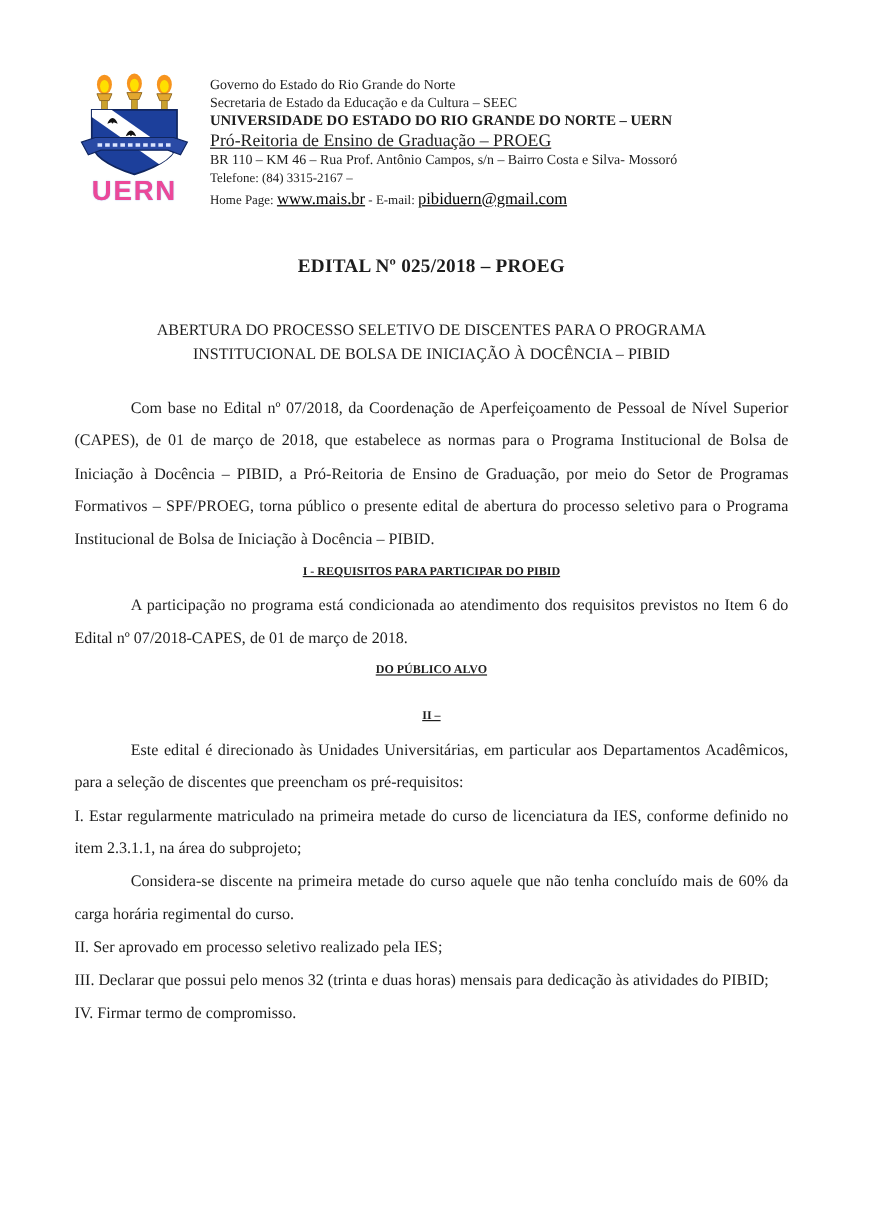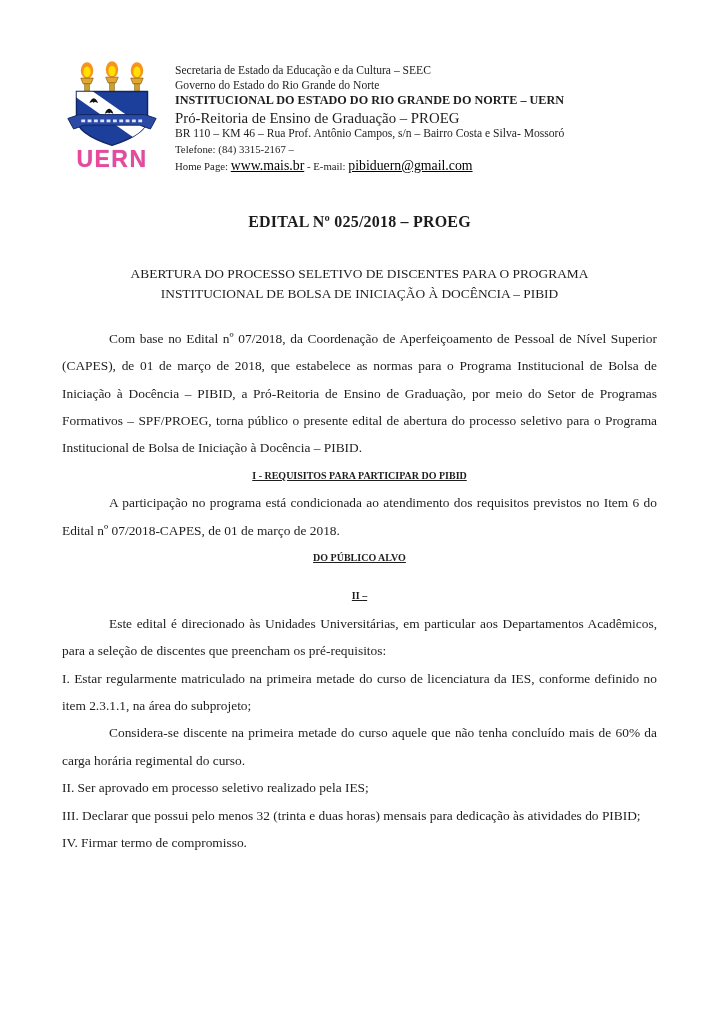--- a/index.html
+++ b/index.html
@@ -21,21 +21,21 @@
   .logo-acronym {
     font-family:"Liberation Sans", sans-serif;
     font-weight:bold; font-size:23px; line-height:22px;
     color:#ec4899; letter-spacing:1.5px;
     text-shadow:0 0 1px #7f9be0;
     margin-top:-2px;
   }
   .letterhead-text { padding-top:4px; }
   .lh-small  { font-size:11.6px; line-height:14.6px; }
   .lh-bold   { font-size:12.2px; line-height:15.4px; font-weight:bold; }
-  .lh-proeg  { font-size:14.8px; line-height:18.5px; }
+  .lh-proeg  { font-size:14.8px; line-height:18.5px;text-decoration:underline; }
   .lh-addr   { font-size:11.6px; line-height:14.6px; }
   .lh-tel    { font-size:10.8px; line-height:14px; }
   .lh-contact{ font-size:10.8px; line-height:18px; margin-top:1px; }
   .lh-link   { font-size:13.8px; color:#000; text-decoration:underline; cursor:pointer; }
 
   
   .doc-title {
     margin:38px 0 0 0;
     text-align:center;
     font-size:16px; font-weight:bold; letter-spacing:0.2px;
@@ -104,23 +104,23 @@
           </g>
         </g>
 
         <path d="M4 60 L16 56 H84 L96 60 L90 71 L79 67 H21 L10 71 Z" fill="#2a4aa5" stroke="#10265f" stroke-width="1"></path>
         <line x1="18" y1="62.5" x2="82" y2="62.5" stroke="#dde6ff" stroke-width="3" stroke-dasharray="4 2.6"></line>
       </svg>
       <div class="logo-acronym">UERN</div>
     </div>
 
     <div class="letterhead-text">
+      <div class="lh-small">Governo do Estado do Rio Grande do Norte</div>
       <div class="lh-small">Secretaria de Estado da Educação e da Cultura – SEEC</div>
-      <div class="lh-small">Governo do Estado do Rio Grande do Norte</div>
-      <div class="lh-bold">INSTITUCIONAL DO ESTADO DO RIO GRANDE DO NORTE – UERN</div>
+      <div class="lh-bold">UNIVERSIDADE DO ESTADO DO RIO GRANDE DO NORTE – UERN</div>
       <div class="lh-proeg">Pró-Reitoria de Ensino de Graduação – PROEG</div>
       <div class="lh-addr">BR 110 – KM 46 – Rua Prof. Antônio Campos, s/n – Bairro Costa e Silva- Mossoró</div>
       <div class="lh-tel">Telefone: (84) 3315-2167 –</div>
       <div class="lh-contact">
         <span>Home Page:</span>
         <a class="lh-link">www.mais.br</a>
         <span>- E-mail:</span>
         <a class="lh-link">pibiduern@gmail.com</a>
       </div>
     </div>

